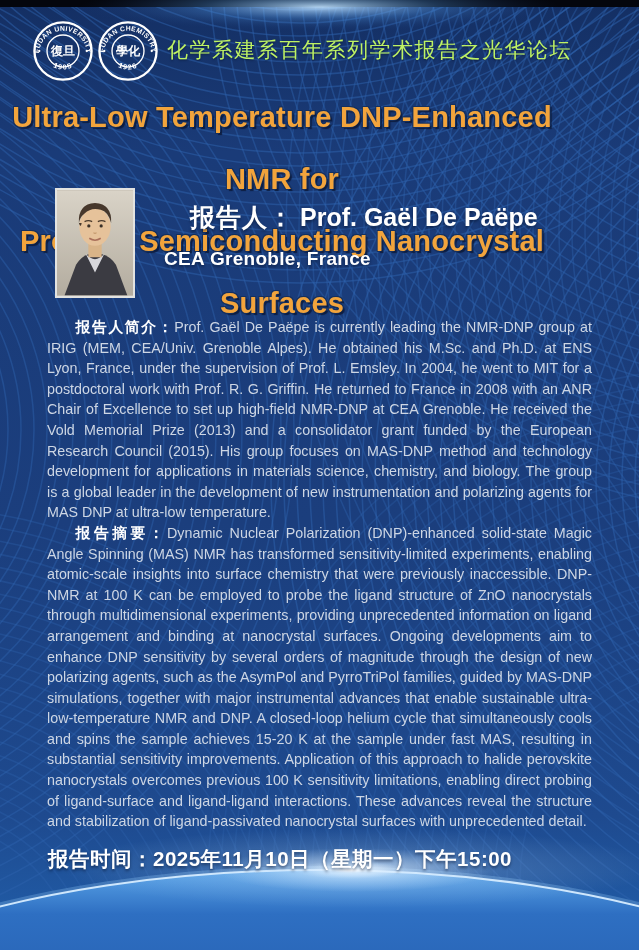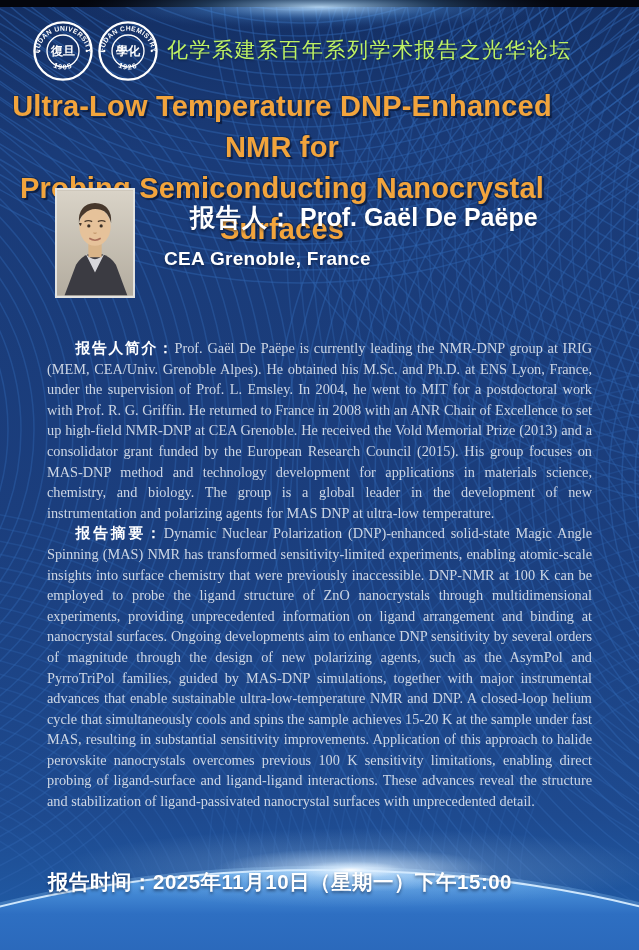--- a/index.html
+++ b/index.html
@@ -18,21 +18,21 @@
   .seal text{fill:#FFFFFF;font-family:"Liberation Sans",sans-serif;}
 
   .banner{
     position:absolute;left:167px;top:36px;width:460px;
     color:#bef264;font-size:21px;letter-spacing:1.5px;font-weight:400;
     white-space:nowrap;text-shadow:0 1px 2px rgba(6,16,40,.6);
   }
 
   .title{
     position:absolute;left:0;top:86px;width:564px;text-align:center;
-    color:#F2A43C;font-weight:800;font-size:29px;line-height:41px;
+    color:#F2A43C;font-weight:800;font-size:29px;line-height:62px;
     letter-spacing:.2px;
     text-shadow:-1px -1px 0 #15305f,1px -1px 0 #15305f,-1px 1px 0 #15305f,2px 2px 1px rgba(10,24,55,.85);
   }
   .title span{display:block;}
 
   .photo{
     position:absolute;left:55px;top:188px;width:80px;height:110px;
     border:2px solid #E3E3E0;box-sizing:border-box;background:#CBC4B8;
   }
   .photo svg{display:block;width:100%;height:100%;}
@@ -44,28 +44,28 @@
     padding-left:26px;
   }
   .speaker-line .lbl{letter-spacing:1px;margin-right:6px;}
   .affiliation{
     position:absolute;left:164px;top:248px;width:350px;text-align:left;
     color:#FFFFFF;font-size:19px;font-weight:800;letter-spacing:.3px;
     text-shadow:0 2px 3px rgba(6,16,40,.55);
   }
 
   .bodytext{
-    position:absolute;left:47px;top:338px;width:545px;
-    color:#CDD6E4;font-size:14.3px;line-height:20.6px;text-align:justify;font-family:Liberation Serif, serif;
+    position:absolute;left:47px;top:317px;width:545px;
+    color:#CDD6E4;font-size:14.3px;line-height:20.6px;text-align:justify;
   }
   .bodytext p{margin:0;text-indent:2em;}
   .bodytext b{color:#FFFFFF;font-weight:700;font-size:14.8px;letter-spacing:.5px;}
 
   .footer{
-    position:absolute;left:48px;top:864px;color:#FFFFFF;font-weight:700;
+    position:absolute;left:48px;top:841px;color:#FFFFFF;font-weight:700;
     font-size:20.5px;line-height:35px;letter-spacing:.5px;white-space:nowrap;
     text-shadow:0 2px 3px rgba(6,16,40,.5);
   }
   .footer .row{display:block;}
 </style>
 </head>
 <body>
 
 <div class="poster">
 

